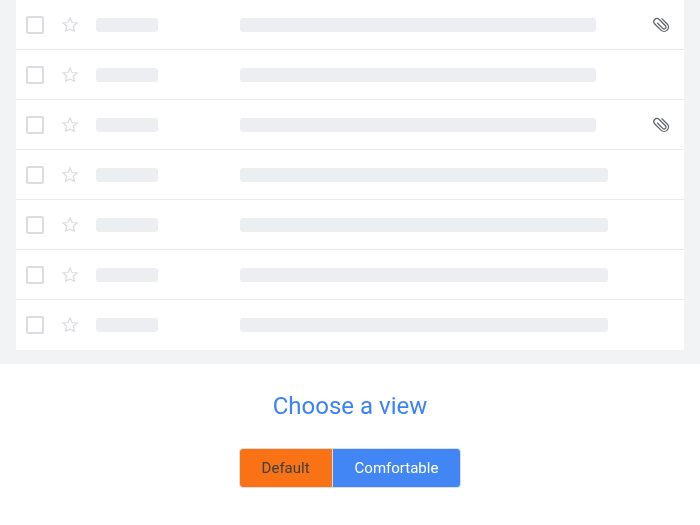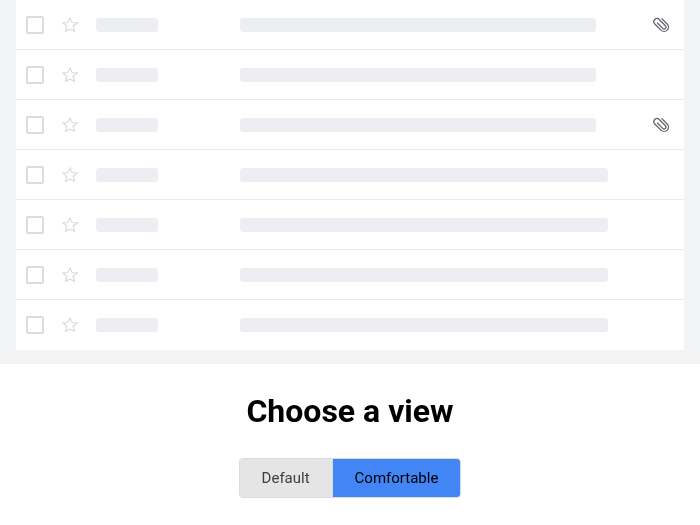--- a/index.html
+++ b/index.html
@@ -69,48 +69,48 @@
   .attach svg { fill: #5f6368; }
   .attach.hidden svg { fill: transparent; }
 
   .chooser {
     display: flex;
     flex-direction: column;
     align-items: center;
     padding-top: 28px;
   }
   .chooser-title {
-    font-size: 32px;
-    color: #000000;
-    font-weight: 700;
+    font-size: 24px;
+    color: #3b82f6;
+    font-weight: 400;
     margin-bottom: 28px;
   }
   .seg {
     display: flex;
     border: 1px solid #dadce0;
     border-radius: 4px;
     overflow: hidden;
   }
   .seg-btn {
     padding: 10px 22px;
     font-size: 15px;
     color: #3c4043;
-    background: #e5e5e5;
+    background: #f97316;
     border: none;
     cursor: pointer;
     font-family: inherit;
     min-width: 90px;
     text-align: center;
   }
   .seg-btn + .seg-btn {
     border-left: 1px solid #dadce0;
   }
   .seg-btn.active {
     background: #4285f4;
-    color: #000000;
+    color: #ffffff;
   }
   .seg-btn.active + .seg-btn {
     border-left-color: #4285f4;
   }
 </style>
 </head>
 <body>
 
 <div class="preview">
   <div class="message-list" id="message-list">

